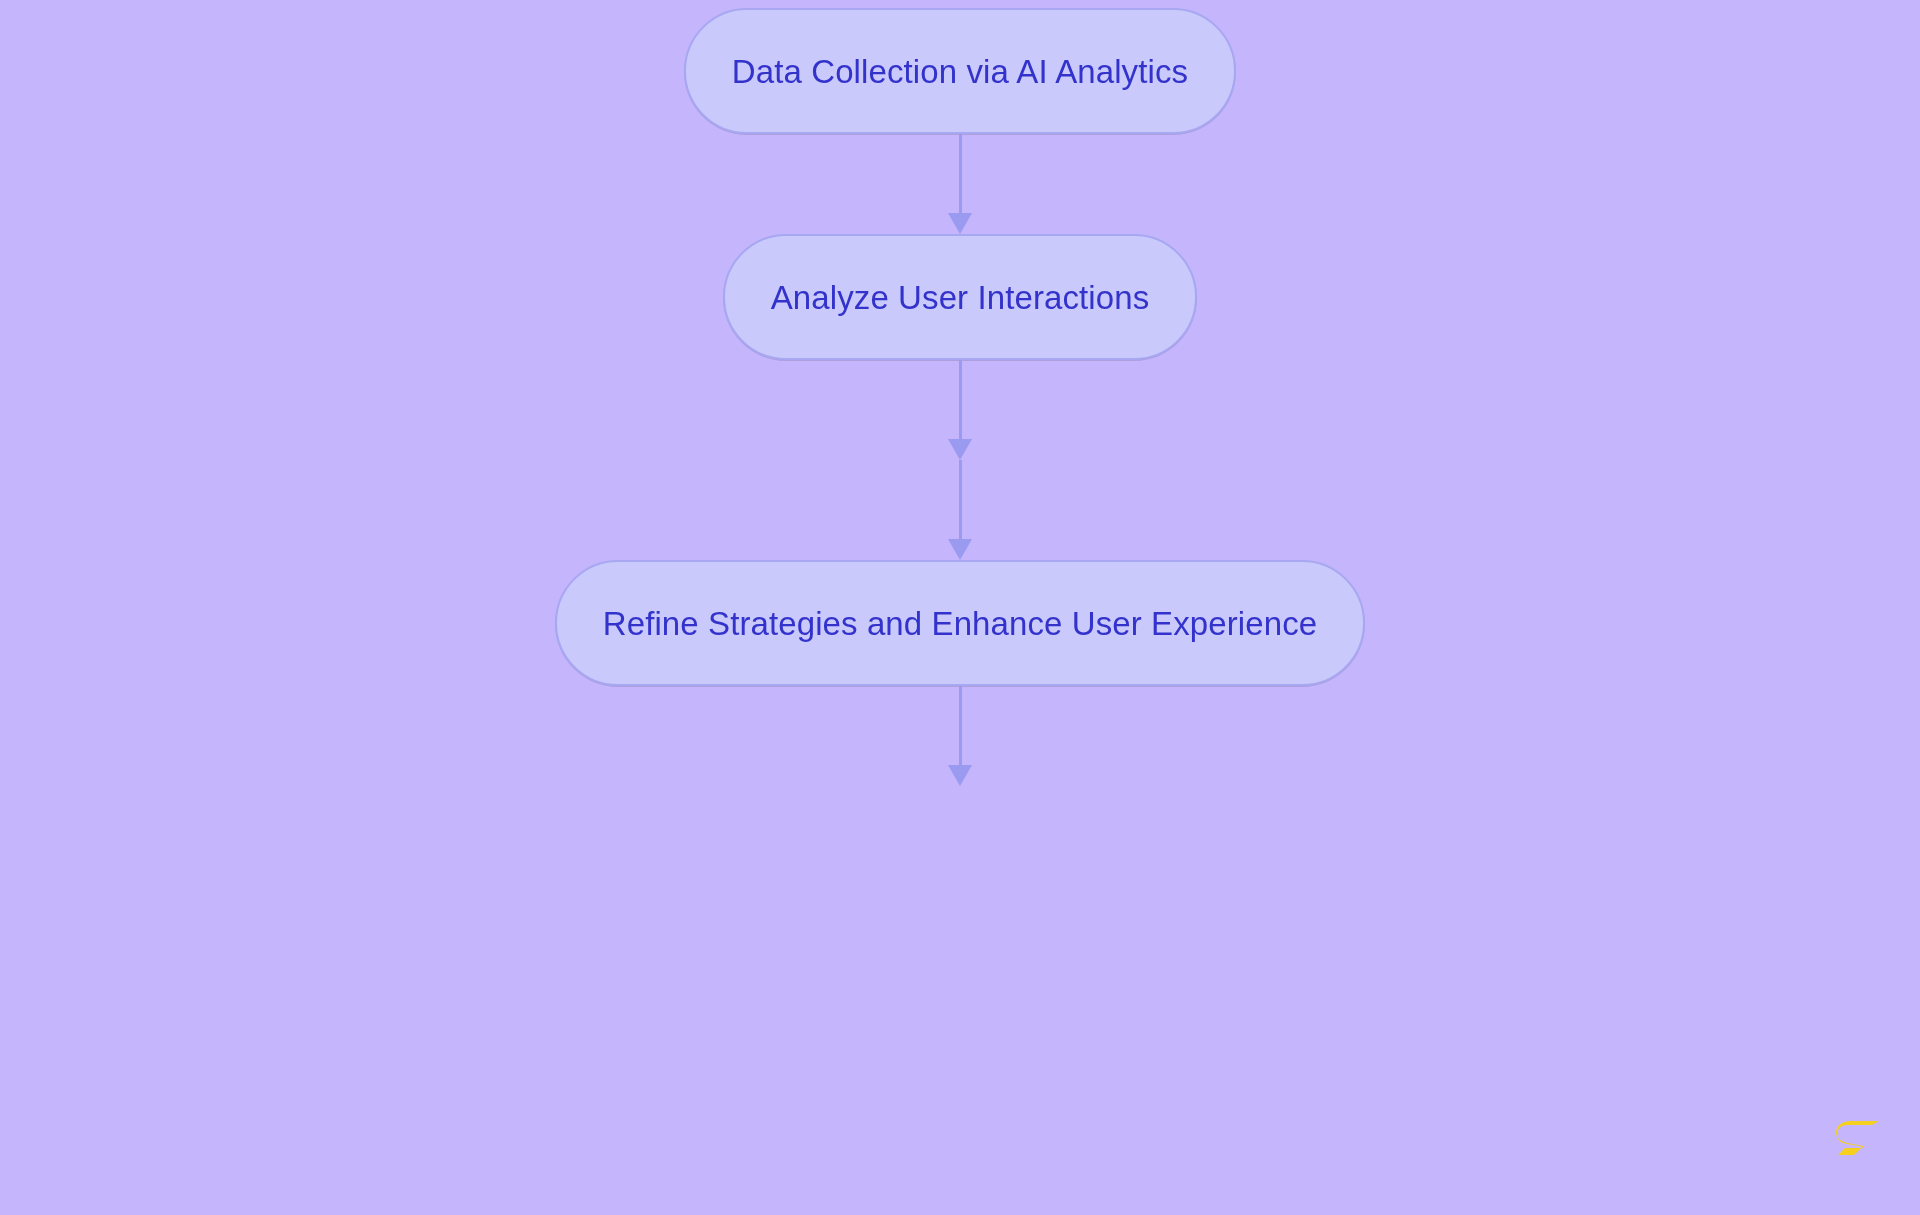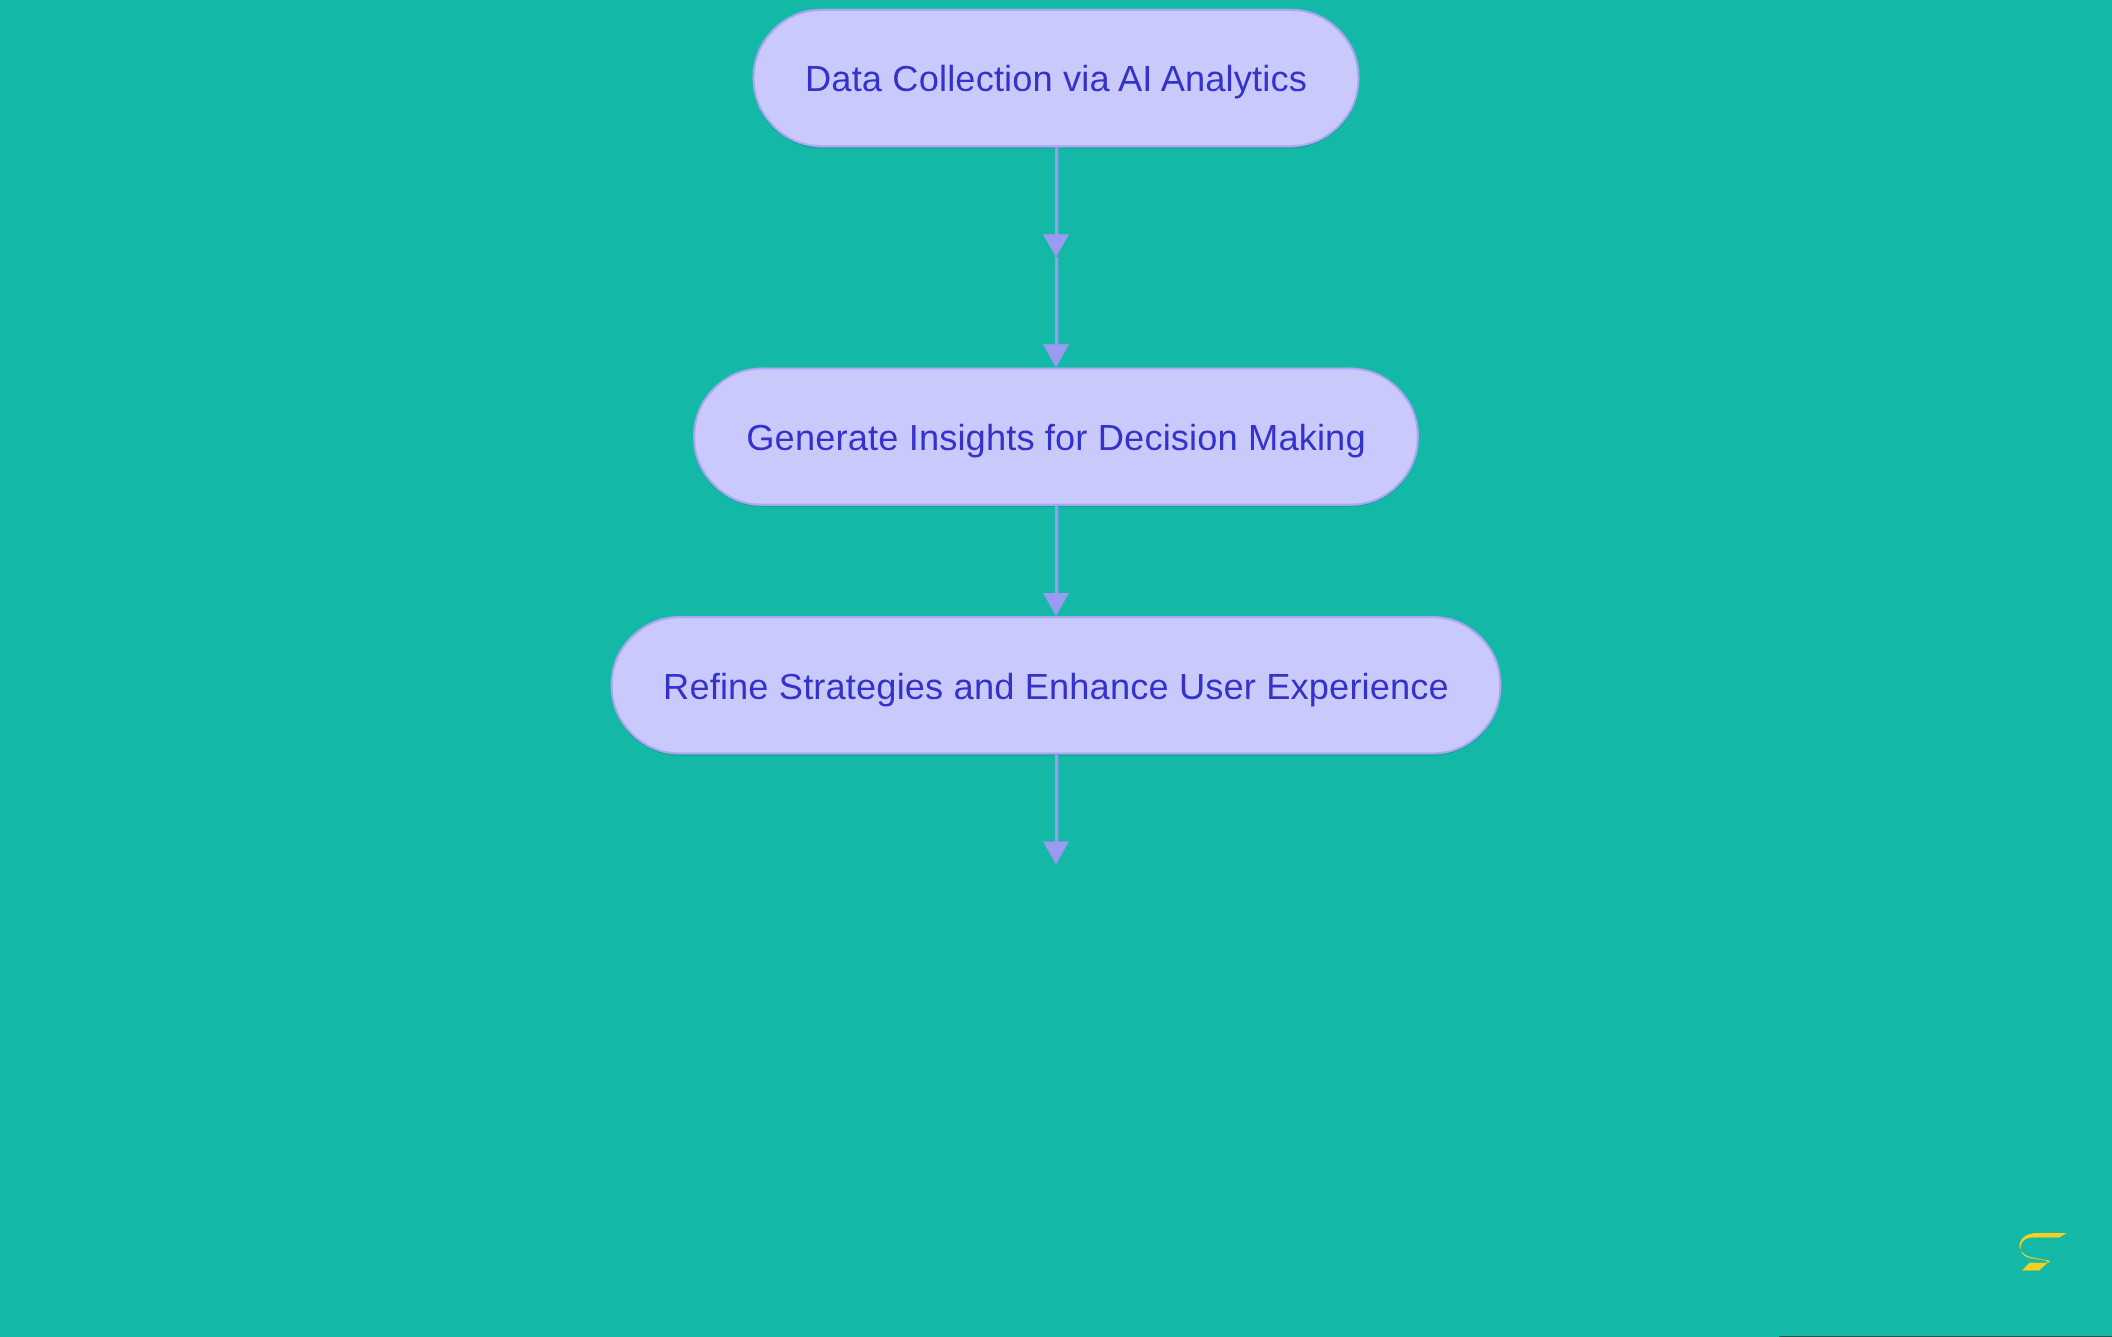--- a/index.html
+++ b/index.html
@@ -4,21 +4,21 @@
 <style>
   html, body {
     margin: 0;
     padding: 0;
     background: #141414;
   }
   #canvas {
     position: relative;
     width: 1920px;
     height: 1215px;
-    background: #14b8a6;
+    background: #c4b5fd;
     overflow: hidden;
     font-family: "Liberation Sans", sans-serif;
   }
   .flow {
     position: absolute;
     left: 0;
     top: 0;
     width: 1920px;
     height: 1215px;
     display: flex;
@@ -87,29 +87,29 @@
 
     <div class="node" style="margin-top:8px;">
       <span class="node-label">Data Collection via AI Analytics</span>
     </div>
 
     <div class="connector" style="height:100px;">
       <div class="line"></div>
       <div class="head"></div>
     </div>
 
+    <div class="node">
+      <span class="node-label">Analyze User Interactions</span>
+    </div>
 
     <div class="connector" style="height:100px;">
       <div class="line"></div>
       <div class="head"></div>
     </div>
 
-    <div class="node">
-      <span class="node-label">Generate Insights for Decision Making</span>
-    </div>
 
     <div class="connector" style="height:100px;">
       <div class="line"></div>
       <div class="head"></div>
     </div>
 
     <div class="node">
       <span class="node-label">Refine Strategies and Enhance User Experience</span>
     </div>
 

